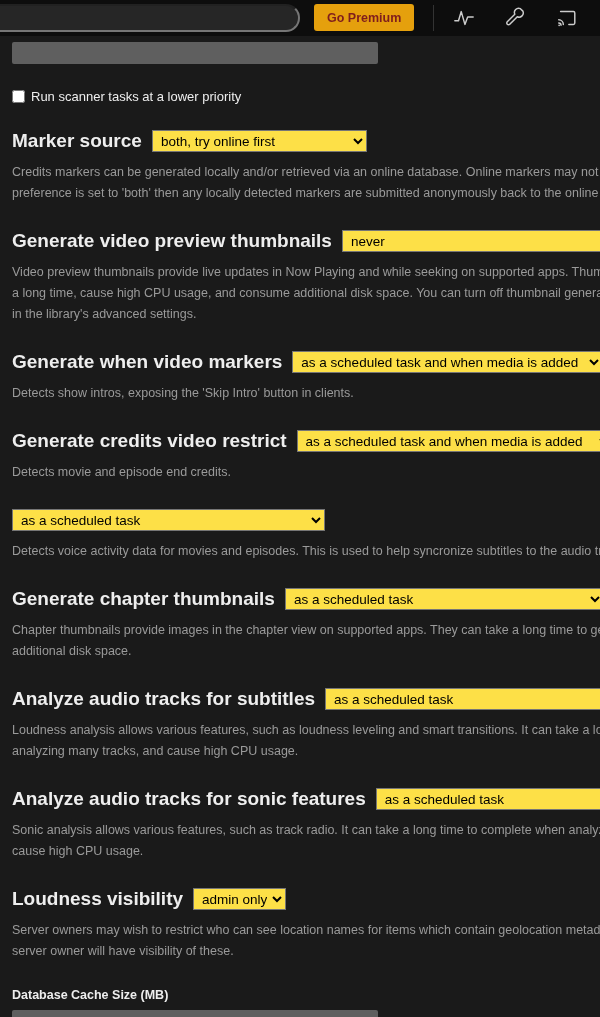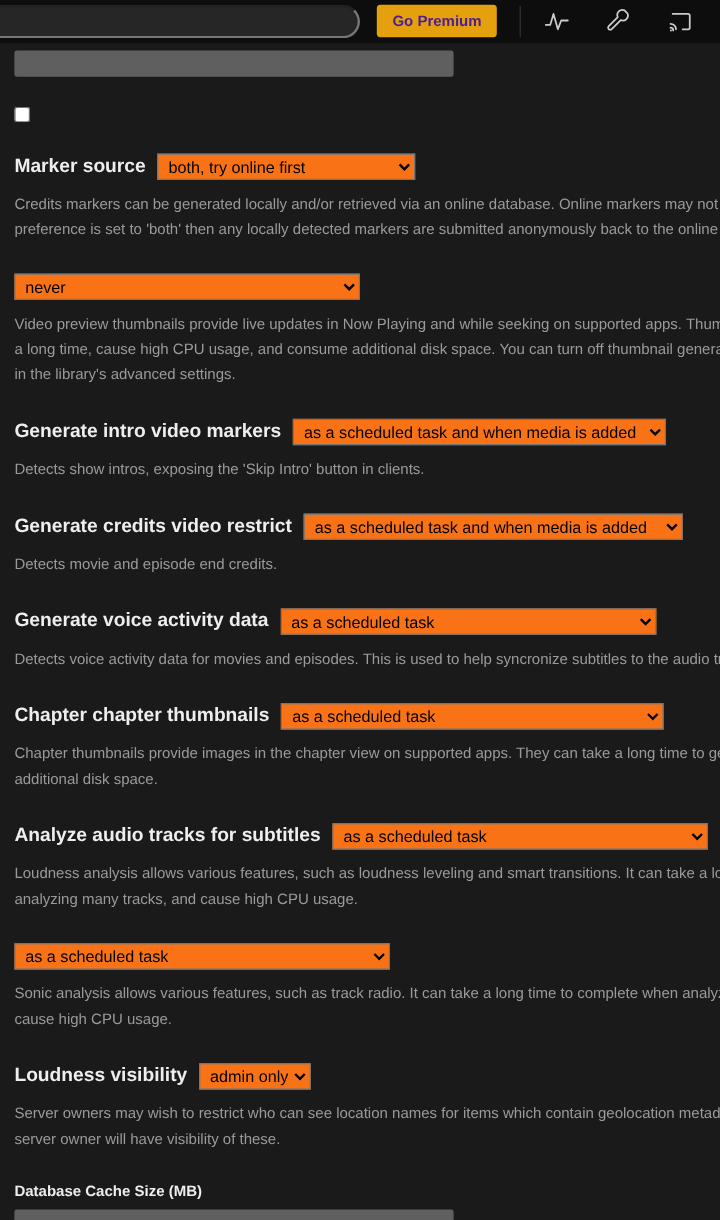--- a/index.html
+++ b/index.html
@@ -33,21 +33,21 @@
     background: #262626;
     border-radius: 14px;
   }
   .go-premium {
     position: absolute;
     left: 314px;
     top: 4px;
     height: 27px;
     padding: 0 13px;
     background: #e5a00d;
-    color: #4c1d95;
+    color: #7f1d1d;
     border: none;
     border-radius: 3px;
     font-size: 12.5px;
     font-weight: bold;
     font-family: "Liberation Sans", sans-serif;
     cursor: pointer;
     display: flex;
     align-items: center;
   }
   .hdr-divider {
@@ -110,28 +110,28 @@
     white-space: nowrap;
   }
 
   .field-row {
     display: flex;
     align-items: center;
     margin-top: 26px;
   }
   .field-label {
     color: #eeeeee;
-    font-size: 16px;
+    font-size: 19px;
     font-weight: bold;
     white-space: nowrap;
     margin-right: 10px;
   }
   .field-select {
     height: 22px;
-    background: #f97316;
+    background: #fde047;
     color: #000000;
     border: 1px solid #767676;
     border-radius: 0;
     font-size: 13.5px;
     font-family: "Liberation Sans", sans-serif;
     padding: 0 2px 0 4px;
     cursor: pointer;
   }
 
   .desc {
@@ -194,86 +194,88 @@
 </div>
 
 <div class="content">
 
   
   <input class="top-input-stub" type="text" value="" style="">
 
   
   <div class="check-row">
     <input type="checkbox" style="">
+    <span class="check-label">Run scanner tasks at a lower priority</span>
   </div>
 
   
   <div class="field-row">
     <span class="field-label">Marker source</span>
     <select class="field-select" style="width:215px">
       <option>both, try online first</option>
     </select>
   </div>
   <div class="desc">Credits markers can be generated locally and/or retrieved via an online database. Online markers may not always be available. If this preference is set to 'both' then any locally detected markers are submitted anonymously back to the online database for future use.</div>
 
   
   <div class="field-row">
+    <span class="field-label">Generate video preview thumbnails</span>
     <select class="field-select" style="width:288px">
       <option>never</option>
     </select>
   </div>
   <div class="desc">Video preview thumbnails provide live updates in Now Playing and while seeking on supported apps. Thumbnail generation may take a long time, cause high CPU usage, and consume additional disk space. You can turn off thumbnail generation for individual libraries in the library's advanced settings.</div>
 
   
   <div class="field-row">
-    <span class="field-label">Generate intro video markers</span>
+    <span class="field-label">Generate when video markers</span>
     <select class="field-select" style="width:311px">
       <option>as a scheduled task and when media is added</option>
     </select>
   </div>
   <div class="desc">Detects show intros, exposing the 'Skip Intro' button in clients.</div>
 
   
   <div class="field-row">
     <span class="field-label">Generate credits video restrict</span>
     <select class="field-select" style="width:316px">
       <option>as a scheduled task and when media is added</option>
     </select>
   </div>
   <div class="desc">Detects movie and episode end credits.</div>
 
   
   <div class="field-row">
-    <span class="field-label">Generate voice activity data</span>
     <select class="field-select" style="width:313px">
       <option>as a scheduled task</option>
     </select>
   </div>
   <div class="desc">Detects voice activity data for movies and episodes. This is used to help syncronize subtitles to the audio track.</div>
 
   
   <div class="field-row">
-    <span class="field-label">Chapter chapter thumbnails</span>
+    <span class="field-label">Generate chapter thumbnails</span>
     <select class="field-select" style="width:319px">
       <option>as a scheduled task</option>
     </select>
   </div>
   <div class="desc">Chapter thumbnails provide images in the chapter view on supported apps. They can take a long time to generate and consume additional disk space.</div>
 
   
   <div class="field-row">
     <span class="field-label">Analyze audio tracks for subtitles</span>
     <select class="field-select" style="width:313px">
       <option>as a scheduled task</option>
     </select>
   </div>
   <div class="desc">Loudness analysis allows various features, such as loudness leveling and smart transitions. It can take a long time to complete when analyzing many tracks, and cause high CPU usage.</div>
 
   
   <div class="field-row">
+    <span class="field-label">Analyze audio tracks for sonic features</span>
     <select class="field-select" style="width:313px">
       <option>as a scheduled task</option>
     </select>
   </div>
   <div class="desc">Sonic analysis allows various features, such as track radio. It can take a long time to complete when analyzing many tracks, and cause high CPU usage.</div>
 
   
   <div class="field-row">
     <span class="field-label">Loudness visibility</span>
     <select class="field-select" style="width:93px">

